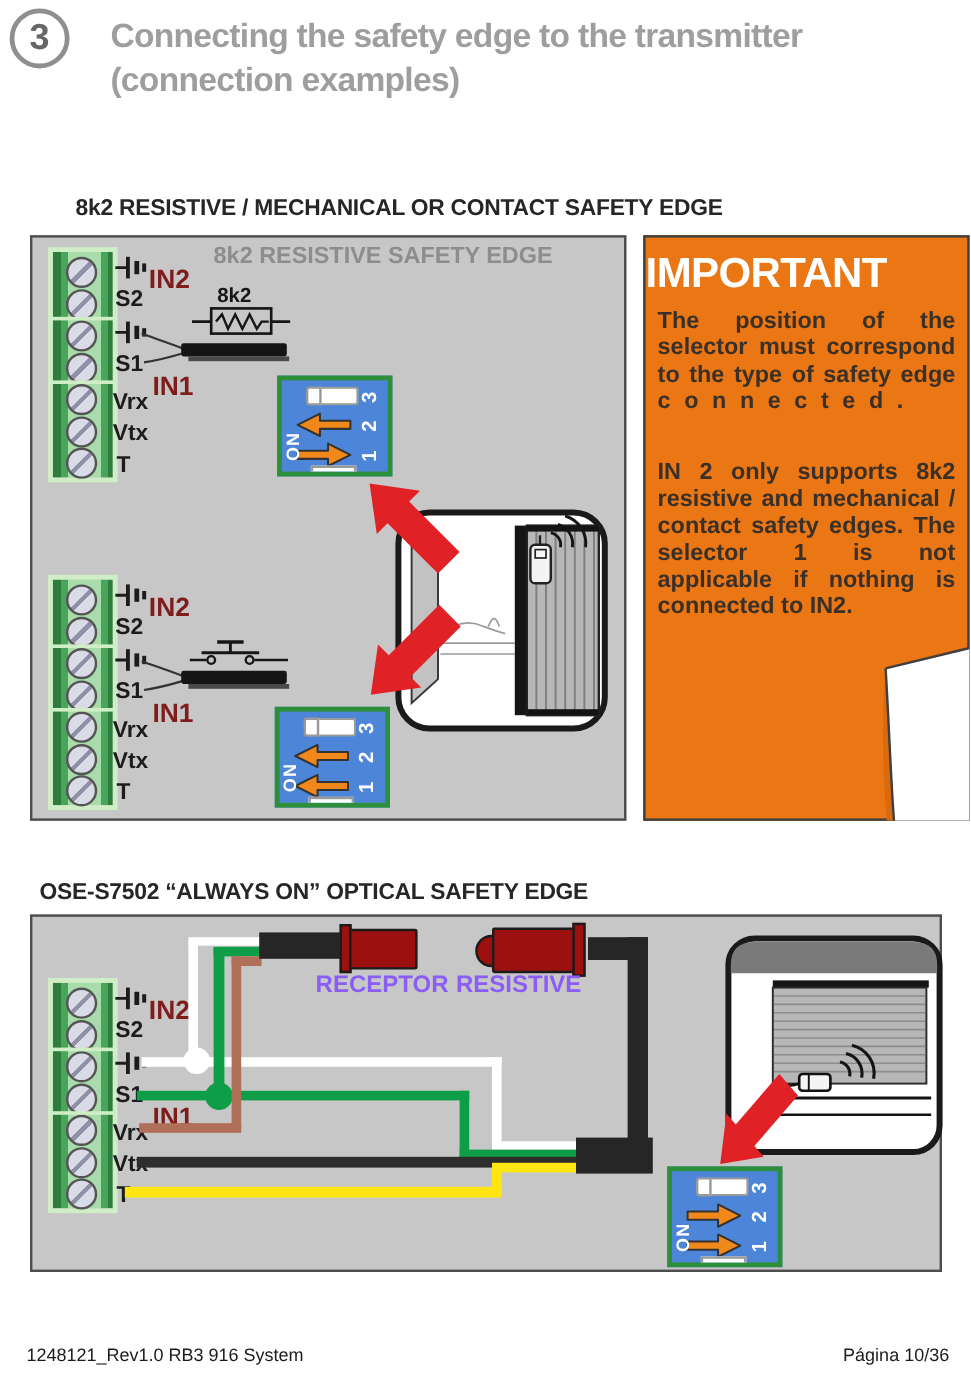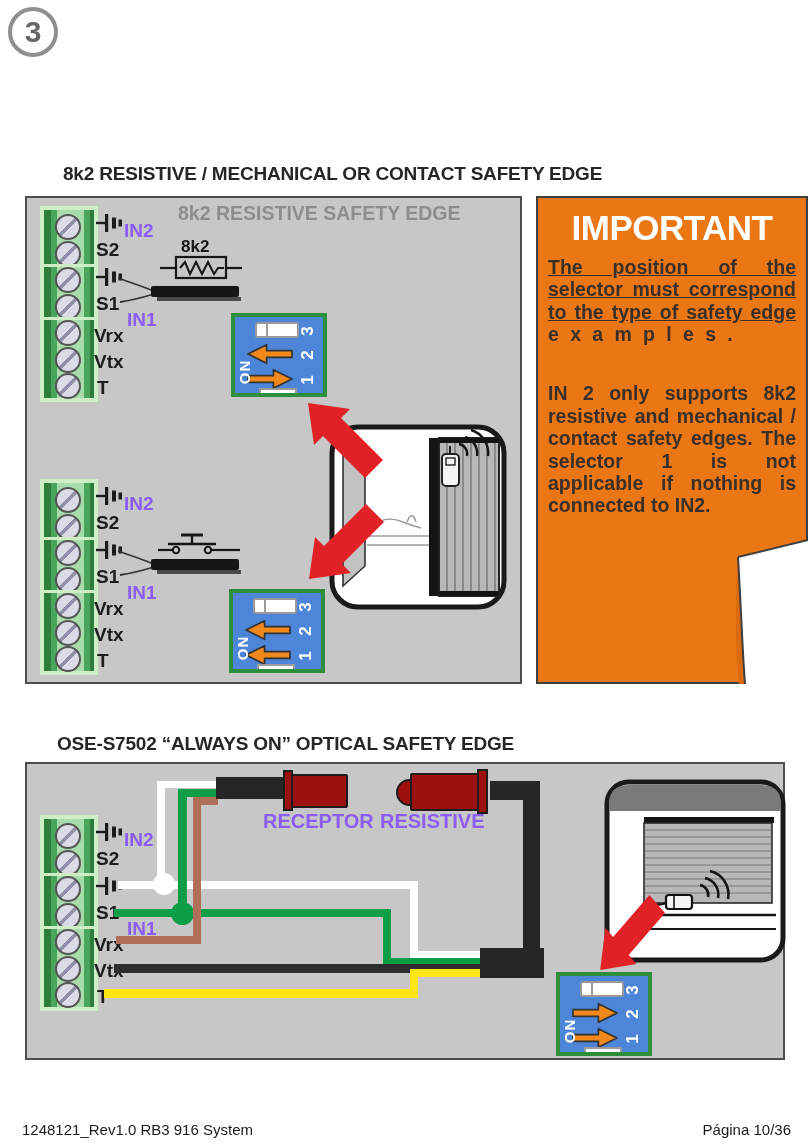--- a/index.html
+++ b/index.html
@@ -20,21 +20,21 @@
   .panel{background:#c7c7c7;border:2px solid #4d4d4d;box-sizing:border-box;}
 
   
   .tblock{width:50px;height:188px;border:4px solid #cfeec6;box-sizing:content-box;
     background:linear-gradient(90deg,#2d7d3c 0 7px,#49a55b 7px 13px,#a8dcab 13px 40px,#49a55b 40px 46px,#2d7d3c 46px 50px);}
   .screw{position:absolute;left:11px;width:26px;height:26px;border-radius:50%;
     background:#d9dbe6 linear-gradient(135deg,rgba(0,0,0,0) 44%,#9090a8 44%,#9090a8 56%,rgba(0,0,0,0) 56%);
     border:2px solid #555;box-sizing:border-box;}
   .tsep{position:absolute;left:-2px;width:54px;height:3px;background:#cfeec6;}
   .tlabel{font-size:19px;font-weight:bold;color:#1c1c1c;}
-  .inlabel{font-size:19px;font-weight:bold;color:#8b5cf6;}
+  .inlabel{font-size:22px;font-weight:bold;color:#7f1d1d;}
 
   
   .dip{width:96px;height:84px;background:#4d86d8;border:4px solid #2e8f3a;box-sizing:border-box;overflow:hidden;}
   .dip-slider{position:absolute;left:20px;top:5px;height:16px;display:flex;}
   .dip-knob{width:13px;height:16px;background:#fff;border:2px solid #9a9a9a;border-radius:3px 0 0 3px;box-sizing:border-box;}
   .dip-track{width:31px;height:16px;background:#fff;border:2px solid #9a9a9a;border-left:none;border-radius:0 3px 3px 0;box-sizing:border-box;}
   .dip-num{position:absolute;left:62px;width:22px;text-align:center;font-size:17px;font-weight:bold;color:#fff;transform:rotate(-90deg);}
   .n3{top:4px;} .n2{top:28px;} .n1{top:53px;}
   .oarrow{position:absolute;left:10px;width:50px;height:22px;}
   .row2{top:26px;} .row1{top:51px;}
@@ -47,37 +47,41 @@
   .edgebar{height:11px;background:#151515;border-radius:2px;}
   .edgebar-sh{height:4px;background:#4a4a4a;}
   .w{position:absolute;}
   .dot{position:absolute;border-radius:50%;}
   .cable{position:absolute;background:#262626;}
   .redpart{background:#9c1010;border:2px solid #1c1c1c;box-sizing:border-box;}
   .complabel{font-size:20px;font-weight:bold;color:#8b5cf6;}
 
   
   .important{left:536px;top:196px;width:272px;height:488px;background:#ea7614;border:2px solid #3f3f3f;box-sizing:border-box;}
-  .imp-title{margin:10px 0 0 0;text-align:center;font-size:35px;font-weight:bold;color:#fff;letter-spacing:-0.5px;}
+  .imp-title{margin:10px 0 0 0;font-size:35px;font-weight:bold;color:#fff;letter-spacing:-0.5px;}
   .imp-p{margin:8px 10px 0 10px;font-size:19.5px;line-height:1.15;font-weight:bold;color:#3a3028;
     text-align:justify;}
-  .just-last{text-align-last:justify;text-decoration:underline;}
+  .just-last{text-align-last:justify;}
   .imp-lastword{margin:0 10px;font-size:19.5px;font-weight:bold;color:#3a3028;letter-spacing:0.58em;}
   .imp-p2{margin-top:36px;}
 
   
   .footer-text{font-size:15px;color:#1b1b1b;}
 </style>
 </head>
 <body>
 
 <div class="page">
 
   <div class="abs step-circle">
     <span>3</span>
+  </div>
+  <div class="abs page-title">
+    <div>Connecting the safety edge to the transmitter</div>
+    <div>(connection examples)</div>
   </div>
 
   <div class="abs sec-head" style="left:33px;top:163px;margin-left:30px;">8k2 RESISTIVE / MECHANICAL OR CONTACT SAFETY EDGE</div>
 
   <div class="abs panel" style="left:25px;top:196px;width:497px;height:488px;"></div>
 
   <div class="abs tblock" style="left:40px;top:206px;">
     <div class="screw" style="top:4px"></div>
     <div class="screw" style="top:31px"></div>
     <div class="screw" style="top:57px"></div>
@@ -241,31 +245,31 @@
         <polygon points="54,9 24,9 24,2 2,13 24,24 24,17 54,17" fill="#f0881c" stroke="#333" stroke-width="2" stroke-linejoin="round"></polygon>
       </svg>
     <span class="dip-num n1">1</span>
     <span class="dip-on">ON</span>
     <div class="dip-stub"></div>
   </div>
 
   <div class="abs important">
     <div class="imp-title">IMPORTANT</div>
     <p class="imp-p just-last">The position of the selector must correspond to the type of safety edge</p>
-    <div class="imp-lastword">examples.</div>
+    <div class="imp-lastword">connected.</div>
     <p class="imp-p imp-p2">IN 2 only supports 8k2 resistive and mechanical / contact safety edges. The selector 1 is not applicable if nothing is connected to IN2.</p>
     <svg style="position:absolute;right:-2px;bottom:-2px" width="75" height="148" viewBox="0 0 75 148">
       <polygon points="5,21 75,4 75,148 12,148" fill="#ffffff"></polygon>
       <path d="M5,21 C8,70 9,108 12,148 L6,148 C2,105 2,58 5,21 Z" fill="#d96a10"></path>
       <path d="M5,21 L75,4" stroke="#3f3f3f" stroke-width="2" fill="none"></path>
       <path d="M5,21 C8,70 9,108 12,148" stroke="#3f3f3f" stroke-width="2" fill="none"></path>
     </svg>
   </div>
 
-  <div class="abs sec-head" style="left:33px;top:733px;margin-left:24px;">OSE-S7502 “ALWAYS ON” OPTICAL SAFETY EDGE</div>
+  <div class="abs sec-head" style="left:33px;top:733px;">OSE-S7502 “ALWAYS ON” OPTICAL SAFETY EDGE</div>
 
   <div class="abs panel" style="left:25px;top:762px;width:760px;height:298px;"></div>
 
   <div class="abs tblock" style="left:40px;top:815px;">
     <div class="screw" style="top:4px"></div>
     <div class="screw" style="top:31px"></div>
     <div class="screw" style="top:57px"></div>
     <div class="screw" style="top:84px"></div>
     <div class="screw" style="top:110px"></div>
     <div class="screw" style="top:137px"></div>

